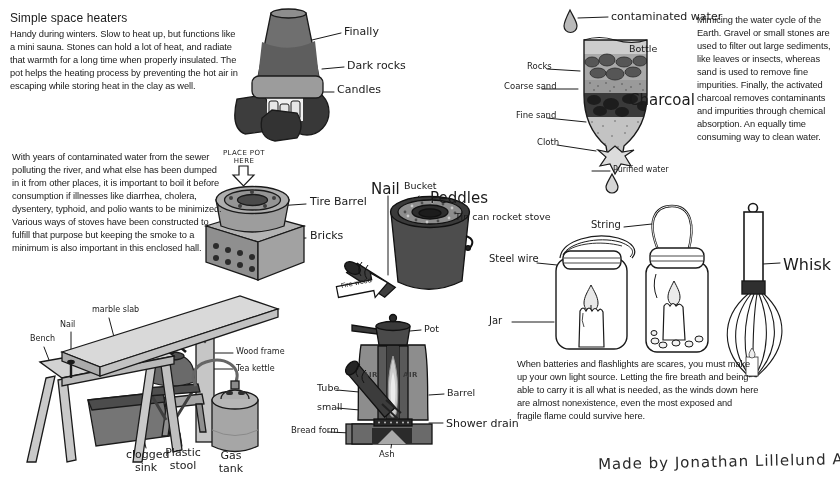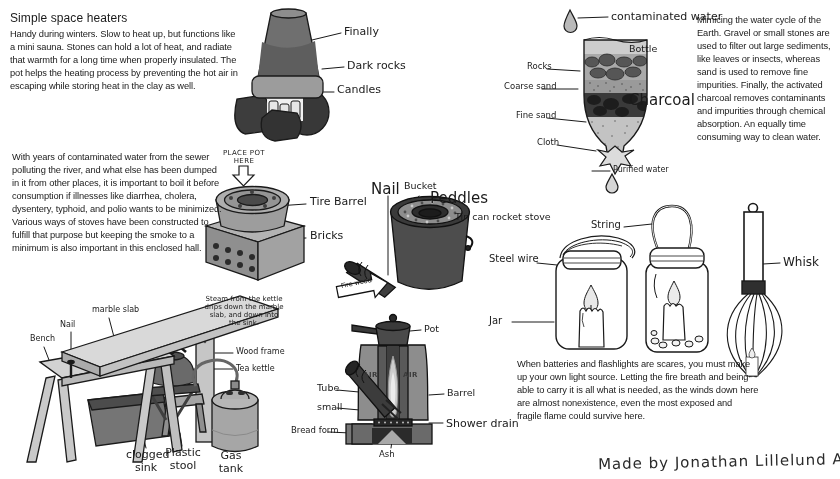--- a/index.html
+++ b/index.html
@@ -8,21 +8,21 @@
           font-family:"Liberation Sans",sans-serif;color:#1a1a1a}
   #art{position:absolute;left:0;top:0}
   .tb{position:absolute}
   .tb h2{font-size:12px;font-weight:normal;margin-bottom:3px;letter-spacing:.1px}
   .tb p{font-size:9.3px;line-height:13px;letter-spacing:-.1px;font-weight:500}
   .lbl{position:absolute;font-family:"DejaVu Sans",sans-serif;color:#1a1a1a;white-space:nowrap;line-height:1.15}
   .wrap{white-space:normal;text-align:center}
   .pre{white-space:pre-line;text-align:center;letter-spacing:.4px}
   .s65{font-size:6.5px}.s7{font-size:7px}.s75{font-size:11px}.s8{font-size:8px}
   .s85{font-size:8.5px}.s9{font-size:15px}.s95{font-size:9.5px}.s10{font-size:10px}
-  .s11{font-size:11px}.s12{font-size:12px}
+  .s11{font-size:11px}.s12{font-size:16px}
   .credit{position:absolute;font-family:"DejaVu Sans",sans-serif;font-size:15px;color:#2a2a2a;
           transform:rotate(-1.2deg);letter-spacing:1px;white-space:nowrap}
   .air{color:#3b3b3b;font-weight:bold;letter-spacing:.5px}
 </style>
 </head>
 <body>
 
 <div id="canvas">
 
 <svg id="art" width="840" height="479" viewBox="0 0 840 479">
@@ -363,21 +363,20 @@
 <div class="lbl s65" style="left:341px;top:280px;transform:rotate(-11deg)">Fire wood</div>
 
 <div class="lbl s10" style="left:489px;top:253px">Steel wire</div>
 <div class="lbl s10" style="left:591px;top:219px">String</div>
 <div class="lbl s10" style="left:489px;top:315px">Jar</div>
 <div class="lbl s12" style="left:783px;top:256px">Whisk</div>
 
 <div class="lbl s8" style="left:30px;top:334px">Bench</div>
 <div class="lbl s8" style="left:60px;top:320px">Nail</div>
 <div class="lbl s8" style="left:92px;top:305px">marble slab</div>
-<div class="lbl s7 wrap" style="left:203px;top:295px;width:82px">Steam from the kettle drips down the marble slab, and down into the sink.</div>
 <div class="lbl s8" style="left:236px;top:347px">Wood frame</div>
 <div class="lbl s8" style="left:236px;top:364px">Tea kettle</div>
 <div class="lbl s75 wrap" style="left:126px;top:449px;width:40px">clogged sink</div>
 <div class="lbl s75 wrap" style="left:164px;top:447px;width:38px">Plastic stool</div>
 <div class="lbl s75 wrap" style="left:217px;top:450px;width:28px">Gas tank</div>
 
 <div class="lbl s95" style="left:424px;top:324px">Pot</div>
 <div class="lbl s95" style="left:317px;top:383px">Tube</div>
 <div class="lbl s95" style="left:317px;top:402px">small</div>
 <div class="lbl s7 air" style="left:363px;top:371px">AIR</div>

